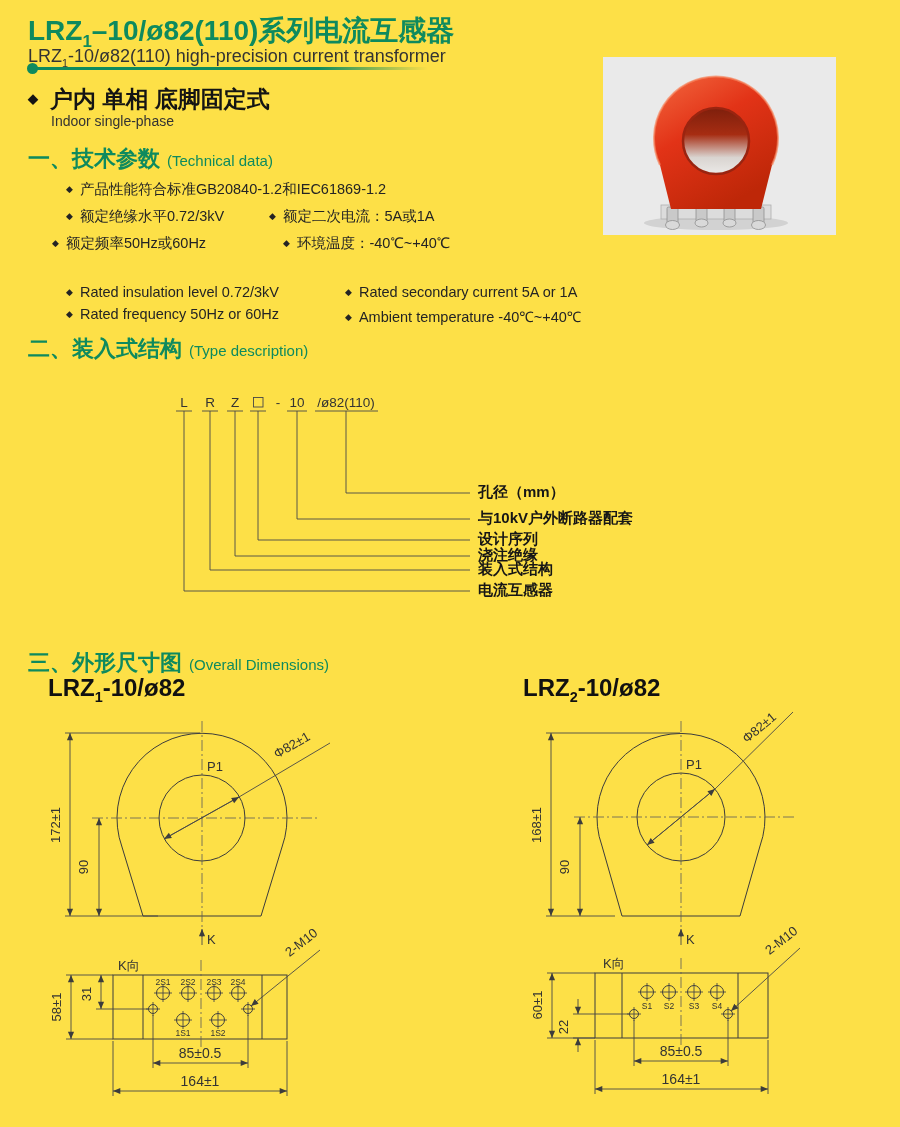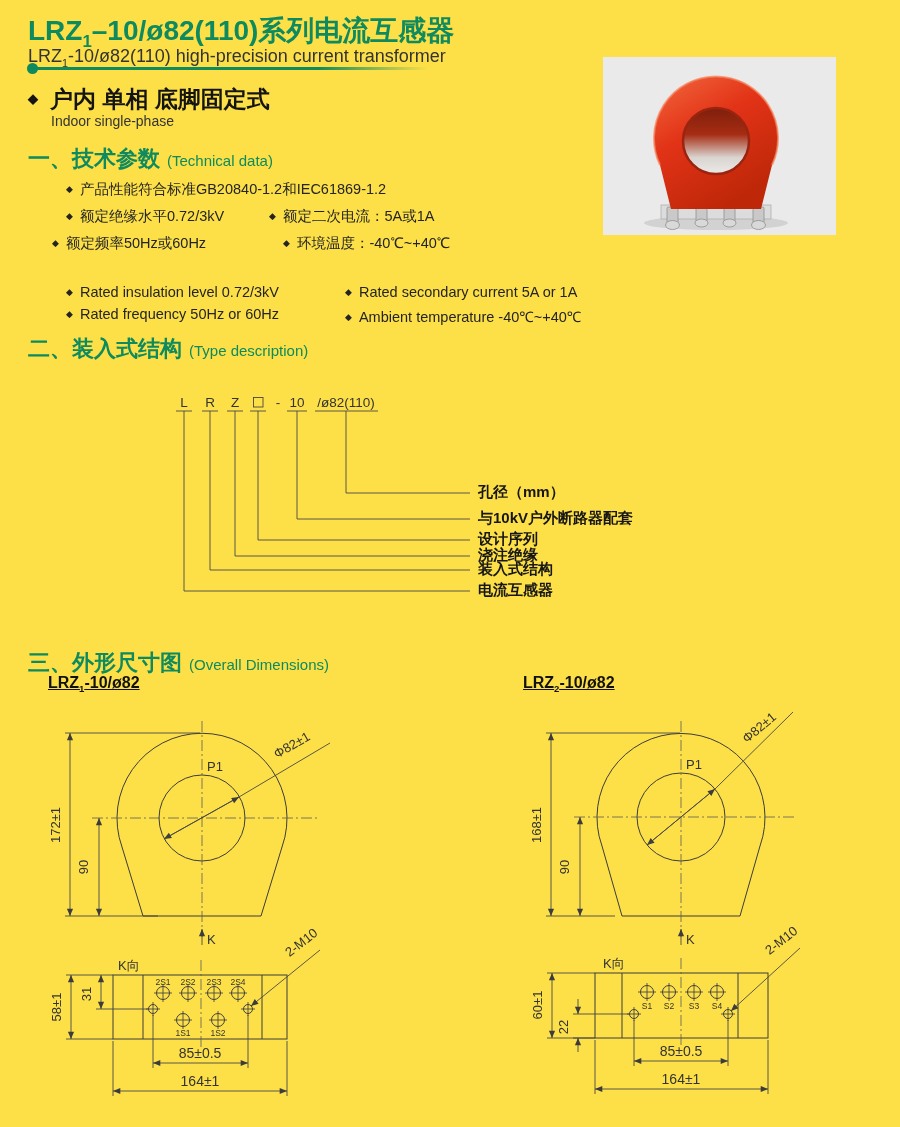--- a/index.html
+++ b/index.html
@@ -10,21 +10,21 @@
   .subtitle{font-size:18px;color:#333;white-space:nowrap;}
   .gdot{position:absolute;width:11px;height:11px;border-radius:50%;background:#0E8A5E;}
   .gline{position:absolute;height:3px;background:linear-gradient(90deg,#0E8A5E 0%,#0E8A5E 72%,rgba(14,138,94,0) 100%);}
   .prod-h{font-size:23px;font-weight:bold;color:#141414;white-space:nowrap;}
   .prod-h .d{font-size:13px;vertical-align:4px;margin-right:12px;}
   .prod-sub{font-size:14px;color:#333;}
   .sech{font-size:22px;font-weight:bold;color:#0E8A5E;white-space:nowrap;}
   .sech .en{font-size:15px;font-weight:normal;margin-left:7px;}
   .bullet{font-size:14.5px;color:#242424;white-space:nowrap;}
   .bullet .d{font-size:9px;vertical-align:2.5px;margin-right:7px;}
-  .dtitle{font-size:16px;font-weight:bold;color:#111;white-space:nowrap;text-decoration:underline;}
+  .dtitle{font-size:24px;font-weight:bold;color:#111;white-space:nowrap;}
   svg{display:block;}
   svg text{font-family:"Liberation Sans",sans-serif;}
   .dim{font-size:13px;fill:#333;}
   .dimb{font-size:14px;fill:#333;}
   .small{font-size:8.5px;fill:#333;}
   .code{font-size:13.5px;fill:#333;}
   .tlabel{font-size:15px;font-weight:bold;fill:#161616;}
   .kv{font-size:13px;fill:#333;}
   .s1{stroke:#3c3c3c;stroke-width:1;fill:none;}
   .s09{stroke:#474747;stroke-width:0.9;fill:none;}

